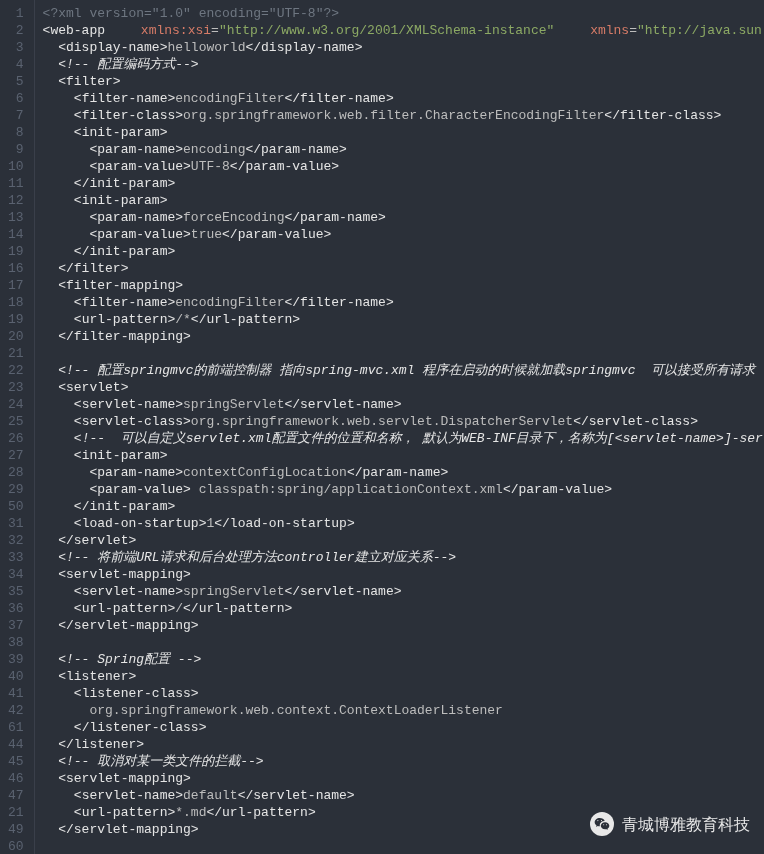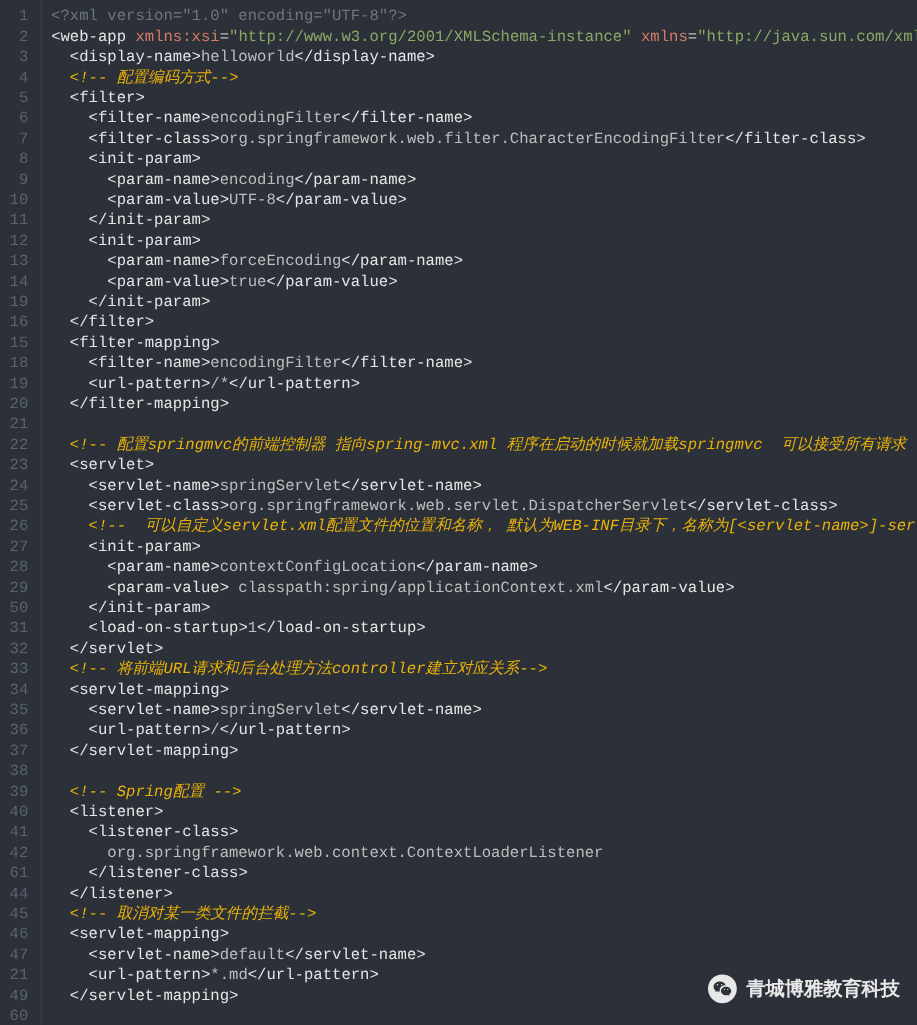--- a/index.html
+++ b/index.html
@@ -32,37 +32,37 @@
 .code {
   padding: 5px 0 5px 8px;
   color: #aab0bb;
   white-space: pre;
   flex: 1;
 }
 .code .line {
   height: 17px;
 }
 .tag { color: #e5e5e5; }
-.attr { color: #d67b67; }
+.attr { color: #d67b67; margin-left: 28px; }
 .str { color: #8ca964; }
 .txt { color: #bdbdbd; }
-.comment { color: #eab308; font-style: italic; text-align: center; }
+.comment { color: #e5e5e5; font-style: italic; text-align: center; }
 .decl { color: #6e7681; }
 
 .watermark {
   position: absolute;
   bottom: 18px;
   right: 14px;
   display: flex;
   align-items: center;
   gap: 8px;
   color: #e8e8e8;
   font-family: "Microsoft YaHei", sans-serif;
   font-size: 16px;
-  font-weight: 700;
+  font-weight: 400;
 }
 .wm-icon {
   width: 24px;
   height: 24px;
   border-radius: 50%;
   background: #e8e8e8;
   display: flex;
   align-items: center;
   justify-content: center;
 }
@@ -82,21 +82,21 @@
       <div>7</div>
       <div>8</div>
       <div>9</div>
       <div>10</div>
       <div>11</div>
       <div>12</div>
       <div>13</div>
       <div>14</div>
       <div>19</div>
       <div>16</div>
-      <div>15</div>
+      <div>17</div>
       <div>18</div>
       <div>19</div>
       <div>20</div>
       <div>21</div>
       <div>22</div>
       <div>23</div>
       <div>24</div>
       <div>25</div>
       <div>26</div>
       <div>27</div>

